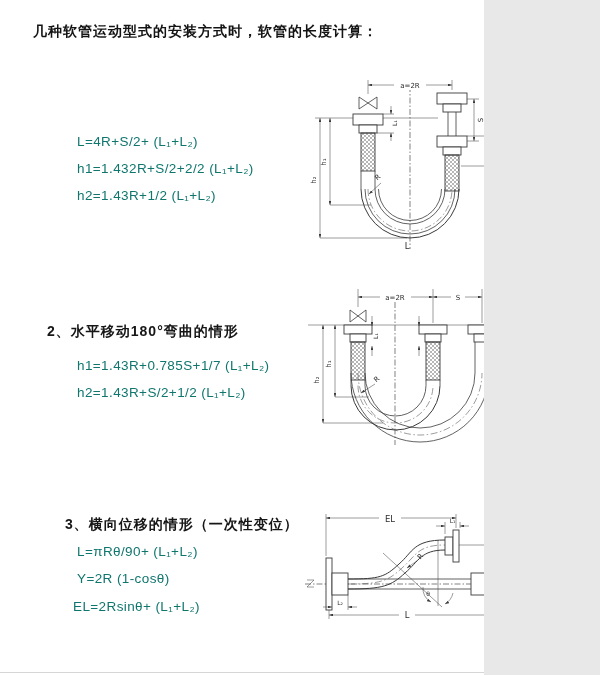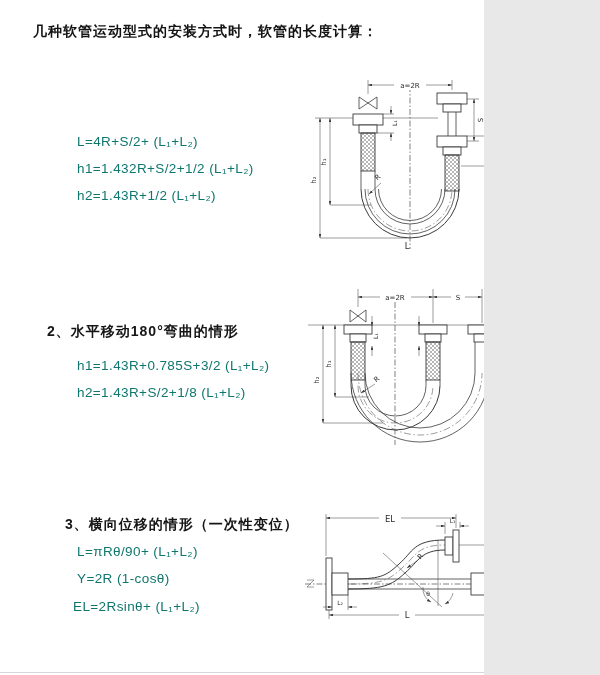--- a/index.html
+++ b/index.html
@@ -24,26 +24,26 @@
   text.dim-s{fill:#2d2d2d;font-family:"DejaVu Sans",sans-serif;font-size:6px;}
 </style>
 </head>
 <body>
 
 <div class="page">
 
   <div class="title">几种软管运动型式的安装方式时，软管的长度计算：</div>
 
   <div class="formula" style="left:77px;top:134px;">L=4R+S/2+ (L₁+L₂)</div>
-  <div class="formula" style="left:77px;top:161px;">h1=1.432R+S/2+1/2 (L₁+L₂)</div>
+  <div class="formula" style="left:77px;top:161px;">h1=1.432R+S/2+2/2 (L₁+L₂)</div>
   <div class="formula" style="left:77px;top:188px;">h2=1.43R+1/2 (L₁+L₂)</div>
 
   <div class="sec-heading" style="left:47px;top:303px;margin-top:20px;">2、水平移动180°弯曲的情形</div>
-  <div class="formula" style="left:77px;top:358px;">h1=1.43R+0.785S+3/2 (L₁+L₂)</div>
-  <div class="formula" style="left:77px;top:385px;">h2=1.43R+S/2+1/8 (L₁+L₂)</div>
+  <div class="formula" style="left:77px;top:358px;">h1=1.43R+0.785S+1/7 (L₁+L₂)</div>
+  <div class="formula" style="left:77px;top:385px;">h2=1.43R+S/2+1/2 (L₁+L₂)</div>
 
   <div class="sec-heading" style="left:65px;top:516px;text-align:right;">3、横向位移的情形（一次性变位）</div>
   <div class="formula" style="left:77px;top:544px;">L=πRθ/90+ (L₁+L₂)</div>
   <div class="formula" style="left:77px;top:571px;">Y=2R (1-cosθ)</div>
   <div class="formula" style="left:73px;top:599px;text-align:center;">EL=2Rsinθ+ (L₁+L₂)</div>
 
   <svg class="diagram" style="left:295px;top:66px;" width="295" height="196" viewBox="0 0 295 196">
     <defs>
       <pattern id="hz1" width="4" height="4" patternUnits="userSpaceOnUse">
         <path d="M0,4 L4,0 M0,0 L4,4" stroke="#6d6d6d" stroke-width="0.5"></path>

